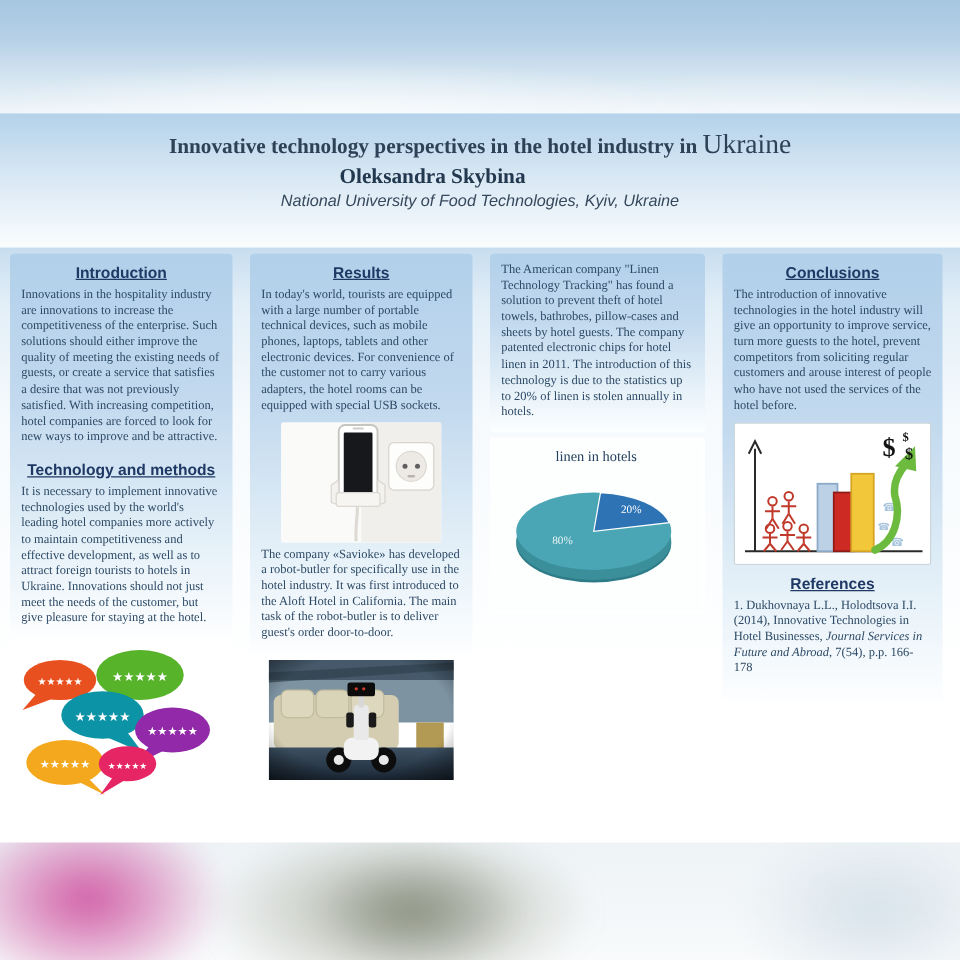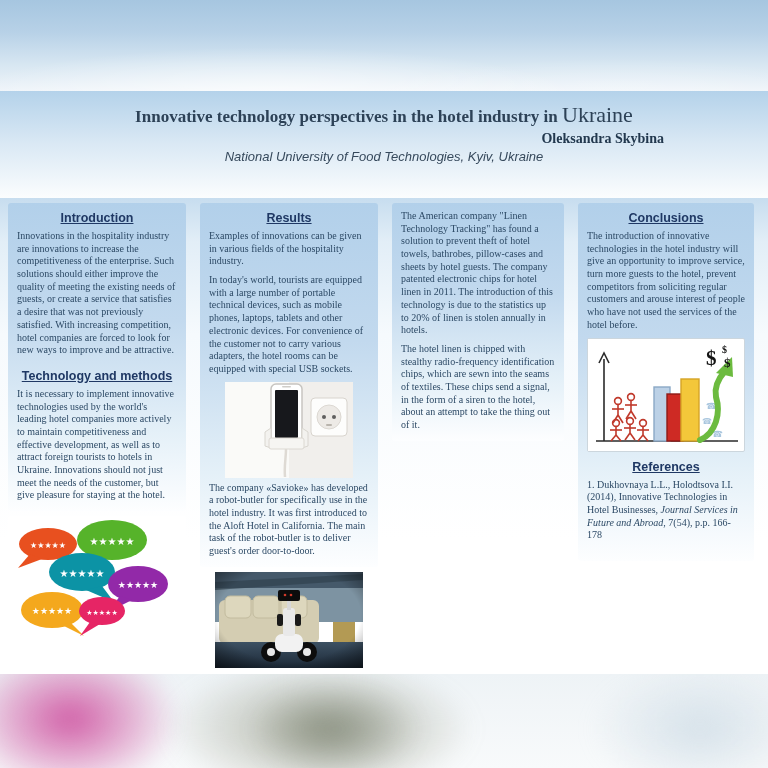--- a/index.html
+++ b/index.html
@@ -32,21 +32,21 @@
                  background:radial-gradient(closest-side, rgba(195,212,224,.6), rgba(195,212,224,0)); }
 
   
   .poster { position:absolute; top:91px; left:0; width:768px; height:583px; }
   .poster-header {
     height:107px; box-sizing:border-box; padding-top:11px;
     background:linear-gradient(180deg,#b4d2ea 0%, #d9e8f4 48%, #fbfdfe 100%);
   }
   .poster-title { text-align:center; color:#2d4257; font-weight:bold; font-size:17px; line-height:1.2; }
   .poster-title .hl { font-size:22px; font-weight:normal; }
-  .poster-author { text-align:right; padding-right:104px; font-weight:bold; font-size:14px; color:#22384e; margin-top:3px;margin-left:28px; }
+  .poster-author { text-align:center; padding-right:104px; font-weight:bold; font-size:17px; color:#22384e; margin-top:3px;margin-left:28px; }
   .poster-affil { text-align:center; font-family:"Liberation Sans", sans-serif; font-style:italic;
                   font-size:13px; color:#36495c; margin-top:2px; }
 
   .poster-body {
     position:relative; height:620px; box-sizing:border-box;
     background:linear-gradient(180deg,#c7ddef 0%, #e2eef7 7%, #f6fafd 22%, #ffffff 55%);
     padding:5px 8px 1px 8px;
   }
   .cols { display:grid; grid-template-columns:178px 178px 172px 176px; gap:14px; align-items:start; }
 
@@ -136,21 +136,20 @@
                 <path d="M82,104 L72,118 L92,106 Z" fill="#e62565"></path>
                 <text x="94" y="97" font-size="7" fill="#ffffff" text-anchor="middle">★★★★★</text>
               </g>
             </svg>
           </div>
         </div>
 
         <div>
           <div class="panel">
             <div class="sec-head">Results</div>
-            <p class="para">Examples of innovations can be given in various fields of the hospitality industry.</p>
             <p class="para">In today's world, tourists are equipped with a large number of portable technical devices, such as mobile phones, laptops, tablets and other electronic devices. For convenience of the customer not to carry various adapters, the hotel rooms can be equipped with special USB sockets.</p>
 
             <div class="figure-box fig-phone">
               <svg width="128" height="96" viewBox="0 0 128 96">
                 <rect x="0" y="0" width="128" height="96" fill="#fafaf8"></rect>
                 <rect x="64" y="0" width="64" height="96" fill="#f1efec"></rect>
 
                 <g>
                   <rect x="86" y="16" width="36" height="38" rx="4" fill="#fdfdfc" stroke="#d8d4ce" stroke-width="1"></rect>
                   <circle cx="104" cy="35" r="12" fill="#edeae6" stroke="#dcd8d2" stroke-width="1"></circle>
@@ -217,23 +216,37 @@
                 <circle cx="76" cy="23" r="1.3" fill="#d03a2a"></circle>
               </g>
               <rect x="0" y="0" width="148" height="96" fill="url(#vig)"></rect>
             </svg>
           </div>
         </div>
 
         <div>
           <div class="panel">
             <p class="para">The American company "Linen Technology Tracking" has found a solution to prevent theft of hotel towels, bathrobes, pillow-cases and sheets by hotel guests. The company patented electronic chips for hotel linen in 2011. The introduction of this technology is due to the statistics up to 20% of linen is stolen annually in hotels.</p>
-            <p class="para">The hotel linen is chipped with stealthy radio-frequency identification chips, which are sewn into the seams of textiles. These chips send a signal, in the form of a siren to the hotel, about an attempt to take the thing out of it.</p>
-          </div>
-
+          </div>
+
+          <div class="figure-box fig-pie">
+            <svg width="170" height="136" viewBox="0 0 170 136">
+              <rect x="0" y="0" width="170" height="136" fill="#fdfefe"></rect>
+              <text x="85" y="16" font-size="11.5" fill="#26415f" text-anchor="middle" font-family="Liberation Serif, serif">linen in hotels</text>
+
+              <ellipse cx="83" cy="82" rx="62" ry="31" fill="#2e7c88"></ellipse>
+              <ellipse cx="83" cy="80" rx="62" ry="31" fill="#3a8f9b"></ellipse>
+
+              <ellipse cx="83" cy="72" rx="62" ry="31" fill="#4aa6b4"></ellipse>
+
+              <path d="M83,72 L88.4,41.1 A62,31 0 0 1 143.4,65.1 Z" fill="#2e74b5" stroke="#ffffff" stroke-width="1"></path>
+              <text x="113" y="57" font-size="9" fill="#ffffff" text-anchor="middle" font-family="Liberation Serif, serif">20%</text>
+              <text x="58" y="82" font-size="9" fill="#e8f4f6" text-anchor="middle" font-family="Liberation Serif, serif">80%</text>
+            </svg>
+          </div>
         </div>
 
         <div>
           <div class="panel">
             <div class="sec-head">Conclusions</div>
             <p class="para">The introduction of innovative technologies in the hotel industry will give an opportunity to improve service, turn more guests to the hotel, prevent competitors from soliciting regular customers and arouse interest of people who have not used the services of the hotel before.</p>
 
             <div class="figure-box fig-growth">
               <svg width="154" height="112" viewBox="0 0 154 112">
                 <rect x="0" y="0" width="154" height="112" fill="#ffffff"></rect>

